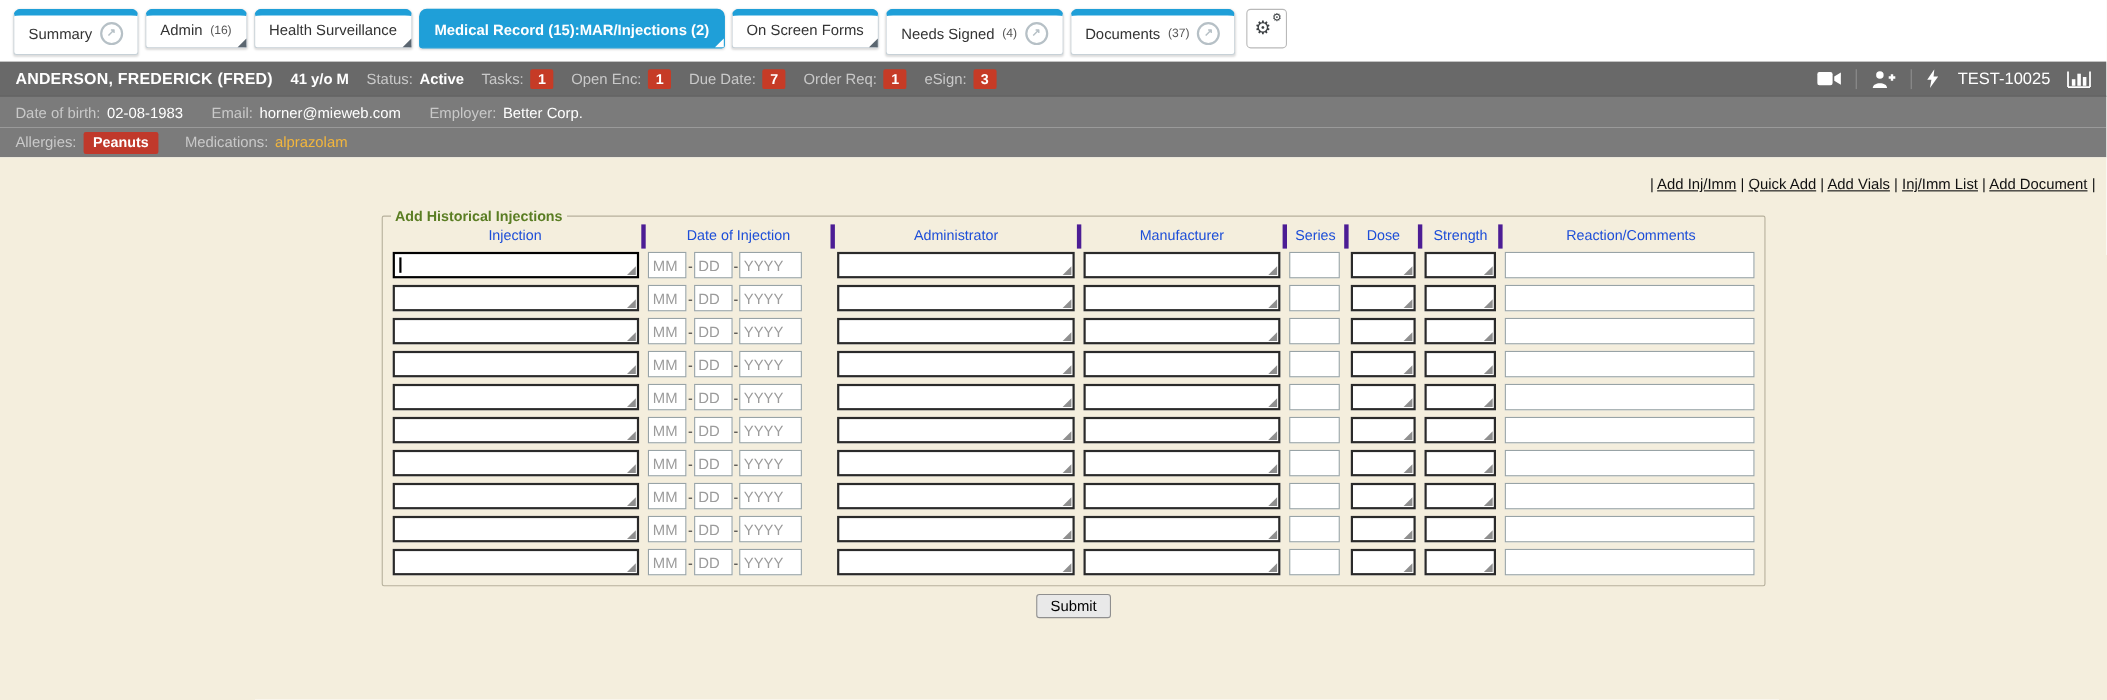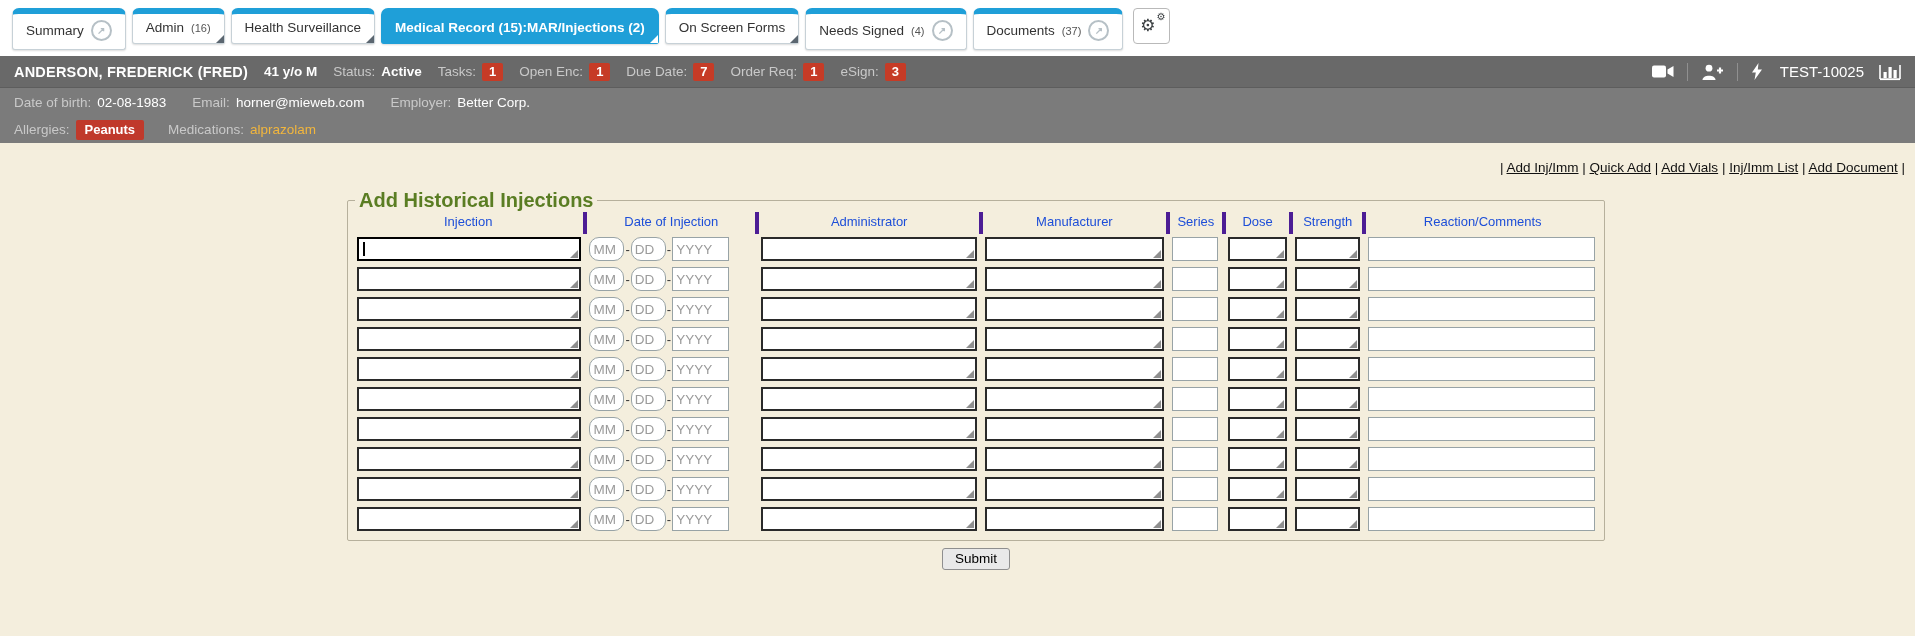--- a/index.html
+++ b/index.html
@@ -48,21 +48,21 @@
   .hic { display:inline-flex; align-items:center; cursor:pointer; }
   .chartid { font-size:15px; margin:0 2px 0 4px; }
 
   
   .content { background:#f4eedd; height:494px; }
   .linksrow { text-align:right; padding:17px 10px 0 0; font-size:13.5px; color:#111; }
   .linksrow a { color:#111; }
 
   fieldset { margin:14px 0 0 347px; width:1258px; box-sizing:border-box;
              border:1px solid #b6b09c; border-radius:2px; padding:0 5px 6px; }
-  legend { font-size:20px; font-weight:bold; color:#5a7d23; padding:0 4px; margin-left:2px; }
+  legend { font-size:13px; font-weight:bold; color:#5a7d23; padding:0 4px; margin-left:2px; }
 
   table { width:100%; border-collapse:collapse; table-layout:fixed; }
   thead th { font-size:13px; font-weight:normal; color:#1d4ed8; padding:2px 0 5px; }
   thead th + th { border-left:4px solid #4c1d95; }
   td { padding:3px 4px; vertical-align:middle; }
   .c1{width:222px}.c2{width:164px}.c3{width:214px}.c4{width:178px}
   .c5{width:54px}.c6{width:64px}.c7{width:70px}.c8{width:224px}
 
   input { font-family:inherit; }
   .wrap { position:relative; display:block; }
@@ -70,21 +70,21 @@
                  border-left:8px solid transparent; border-bottom:8px solid #8f8f8f; }
   .combo-input { width:100%; height:24px; box-sizing:border-box; border:2px solid #2a2a2a;
                  background:#fff; font-size:13px; padding:0 5px; }
   .wrap.focused .combo-input { border-color:#000; }
   .wrap.focused::before { content:""; position:absolute; left:6px; top:5px; width:1.5px;
                           height:14px; background:#000; z-index:2; }
   .datewrap { display:flex; align-items:center; }
   .din { height:24px; box-sizing:border-box; border:1px solid #98a3a6; background:#fff;
          font-size:13.5px; padding:0 3px; color:#222; }
   .din::placeholder { color:#9b9b9b; opacity:1; }
-  .din.mm,.din.dd { width:35px;border-radius:10px; }
+  .din.mm,.din.dd { width:35px; }
   .din.yyyy { width:57px; }
   .dsep { margin:0 1px; color:#333; font-size:13px; }
   .plain { height:24px; box-sizing:border-box; border:1px solid #98a3a6; background:#fff;
            width:100%; font-size:13px; padding:0 4px; }
   .plain.series { width:46px; }
 
   .submitrow { width:1258px; margin-left:347px; text-align:center; margin-top:7px; }
   .submitbtn { font-size:13.5px; padding:2px 12px 3px; border:1px solid #8f8f8f;
                border-radius:3px; background:#e9e9e9; color:#000; cursor:pointer;
                font-family:inherit; }

